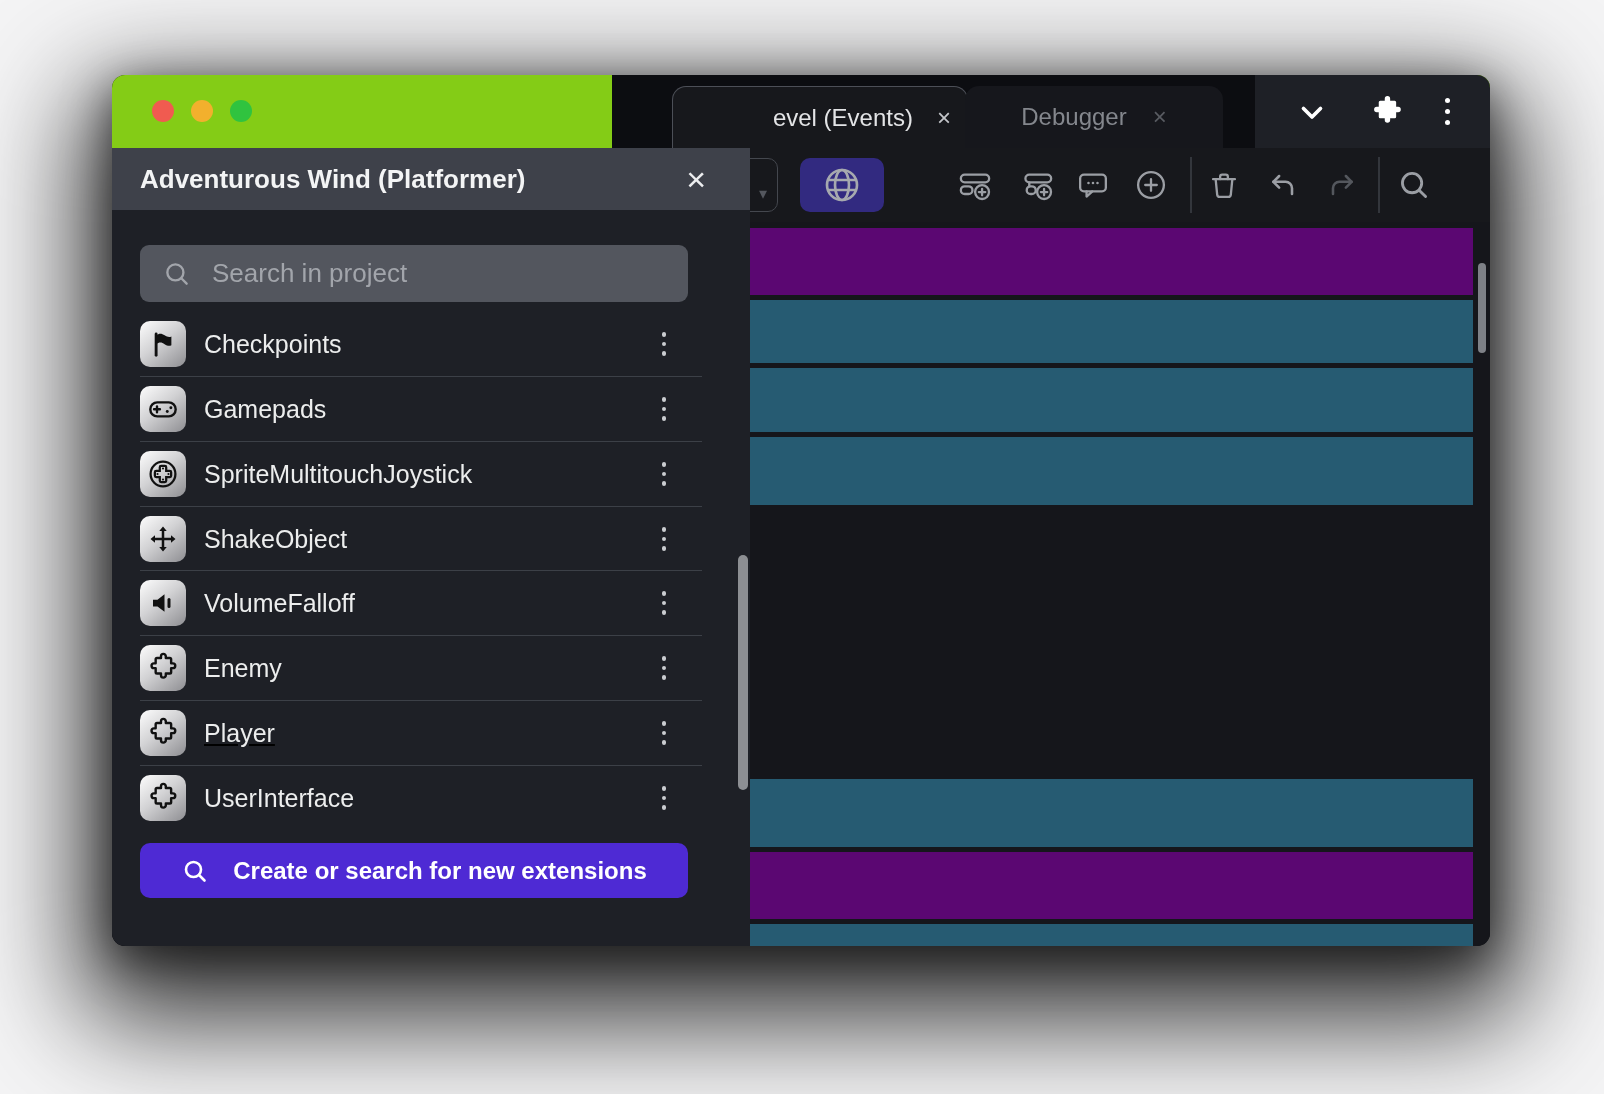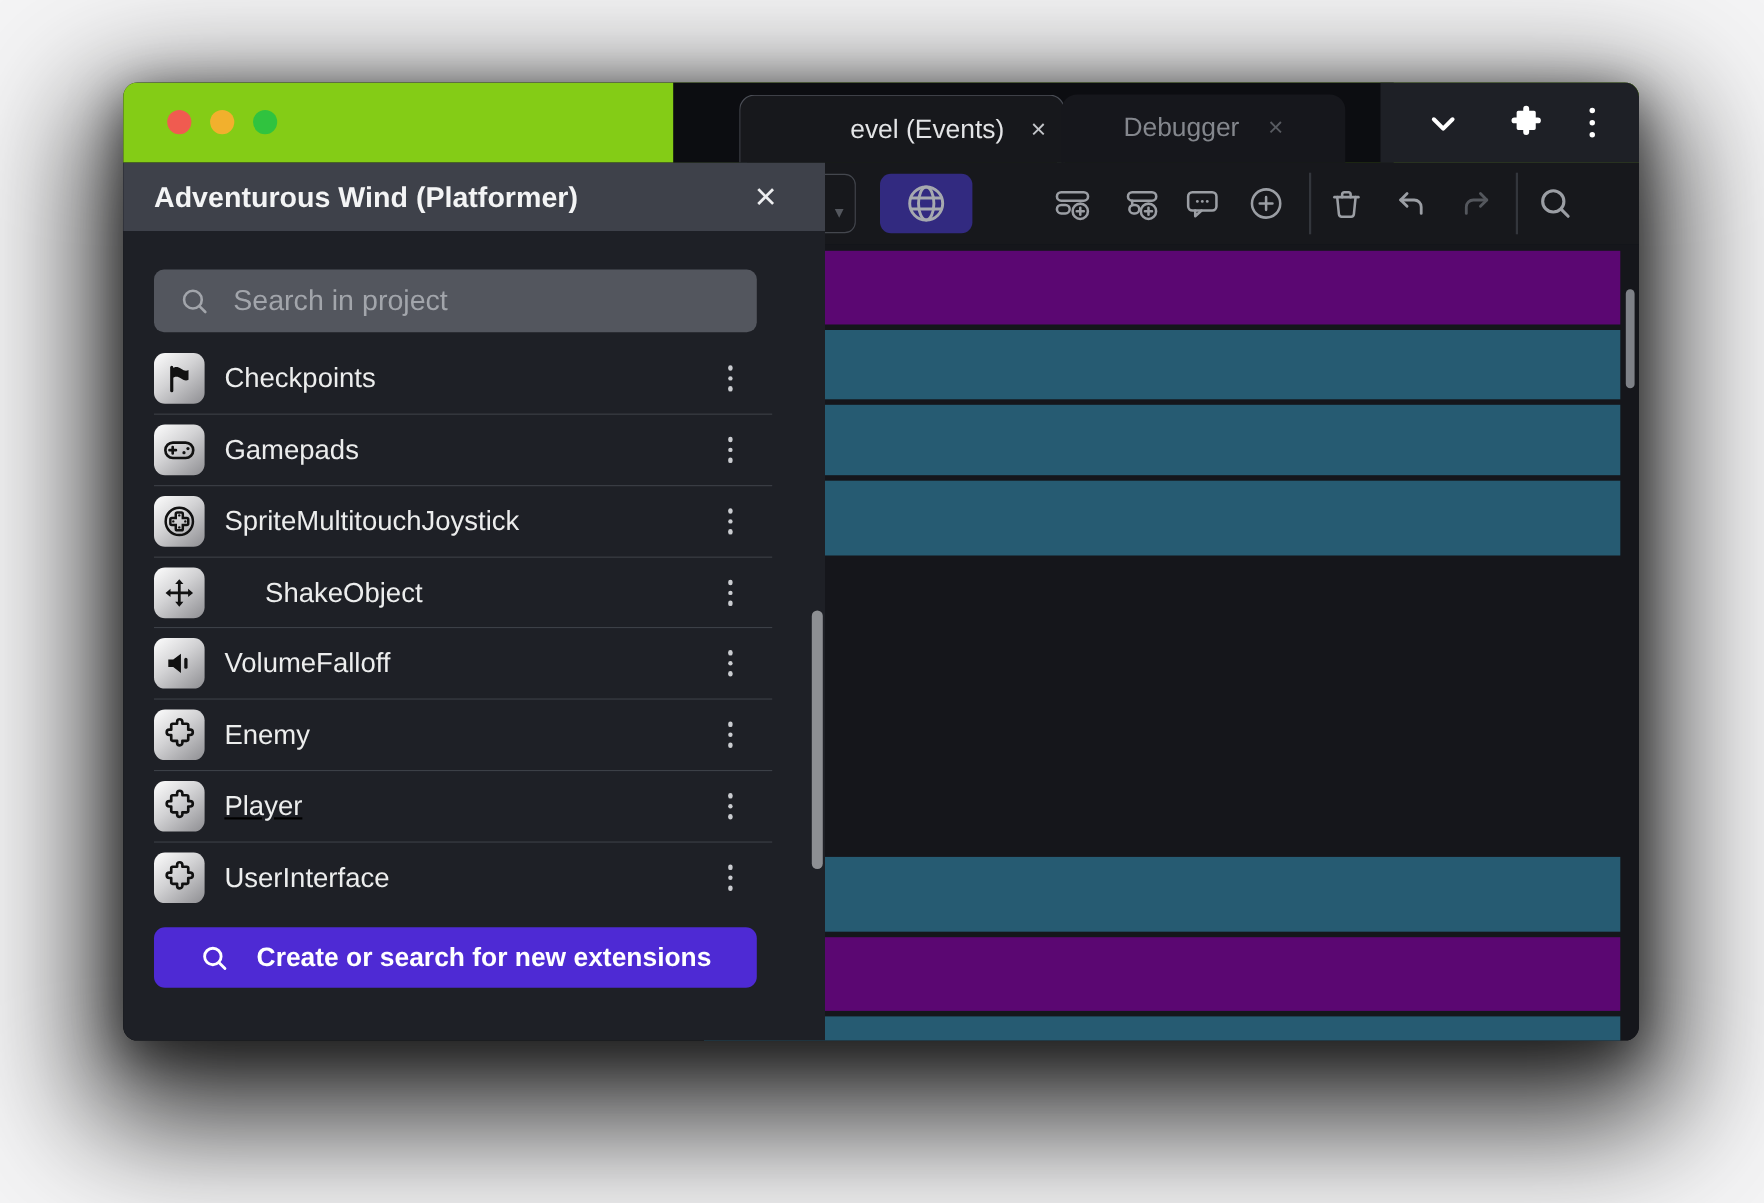--- a/index.html
+++ b/index.html
@@ -259,21 +259,21 @@
         </div>
         <span class="plabel">SpriteMultitouchJoystick</span>
         <span class="kebab">
             <i></i>
             <i></i>
             <i></i>
           </span>
       </div>
       <div class="pitem-sep" style="top:194px;"></div>
 
-      <div class="pitem" style="top:195px;gap:37px;">
+      <div class="pitem" style="top:195px;">
         <div class="pic">
           <svg width="30" height="30" viewBox="0 0 24 24" fill="#111">
               <path d="M12 2l3 3.6h-2v5.4h5.4v-2L22 12l-3.6 3v-2H13v5.4h2L12 22l-3-3.6h2V13H5.6v2L2 12l3.6-3v2H11V5.6H9z"></path>
             </svg>
         </div>
         <span class="plabel">ShakeObject</span>
         <span class="kebab">
             <i></i>
             <i></i>
             <i></i>

